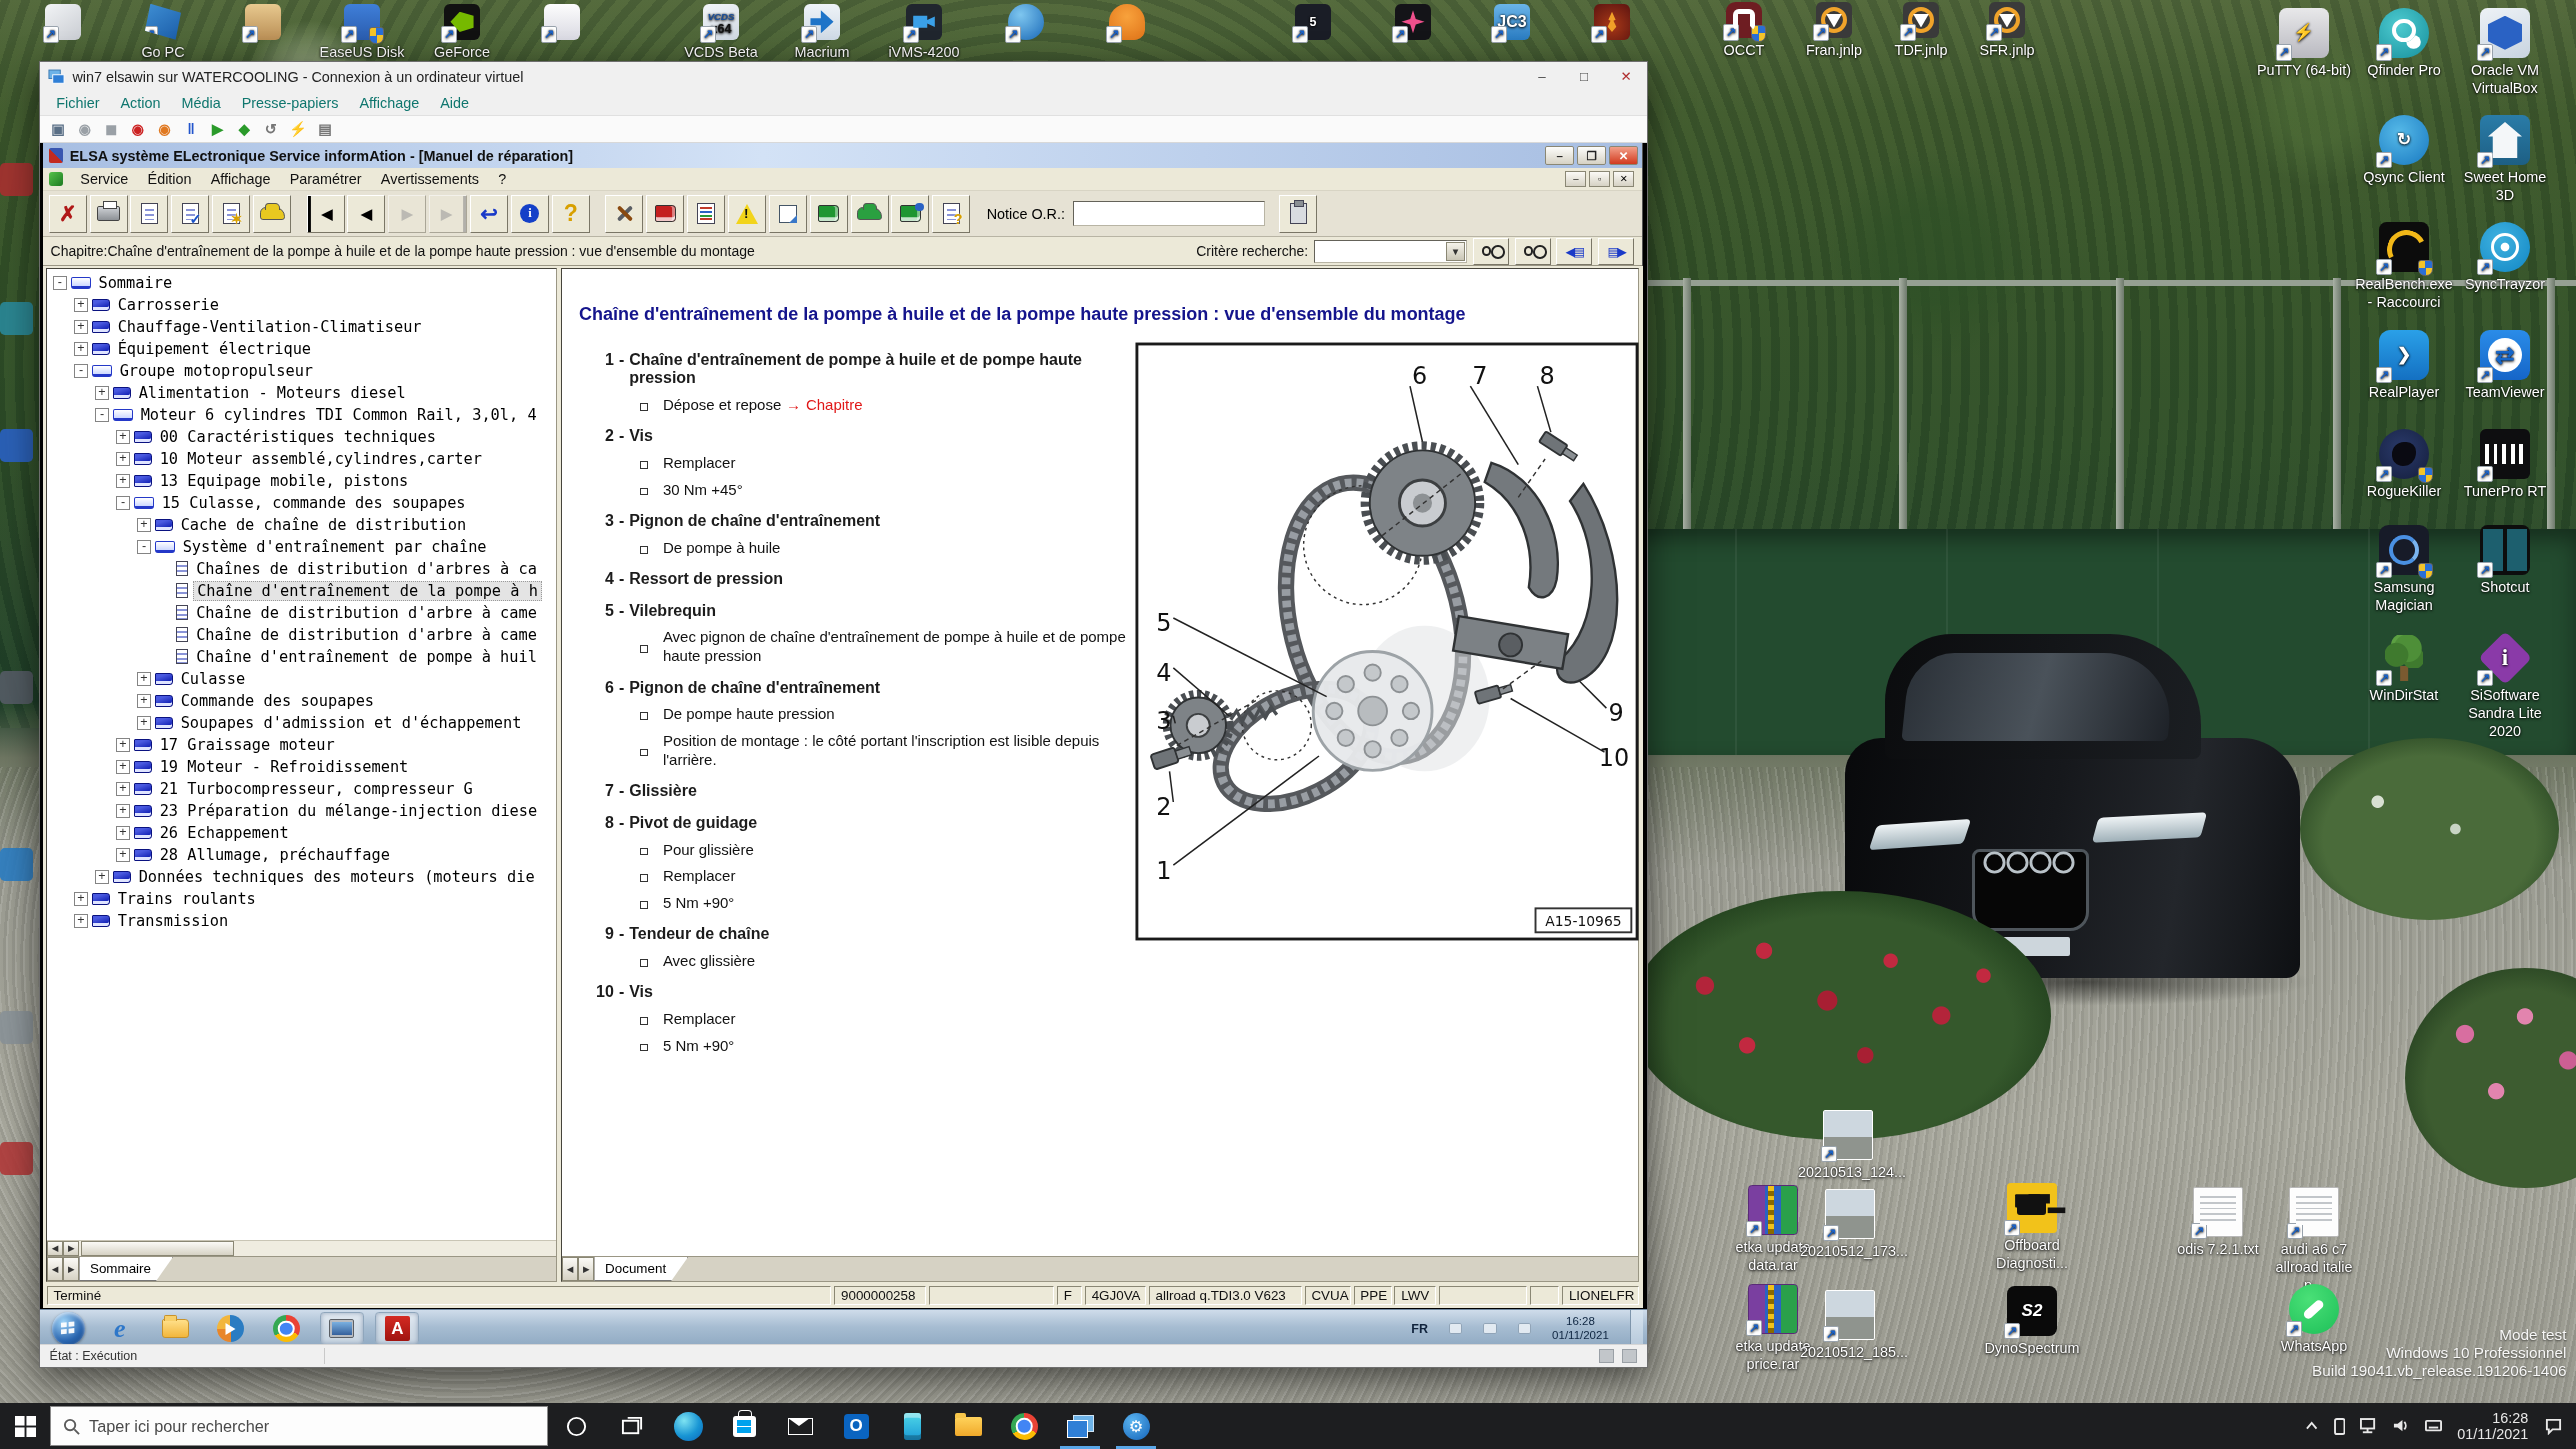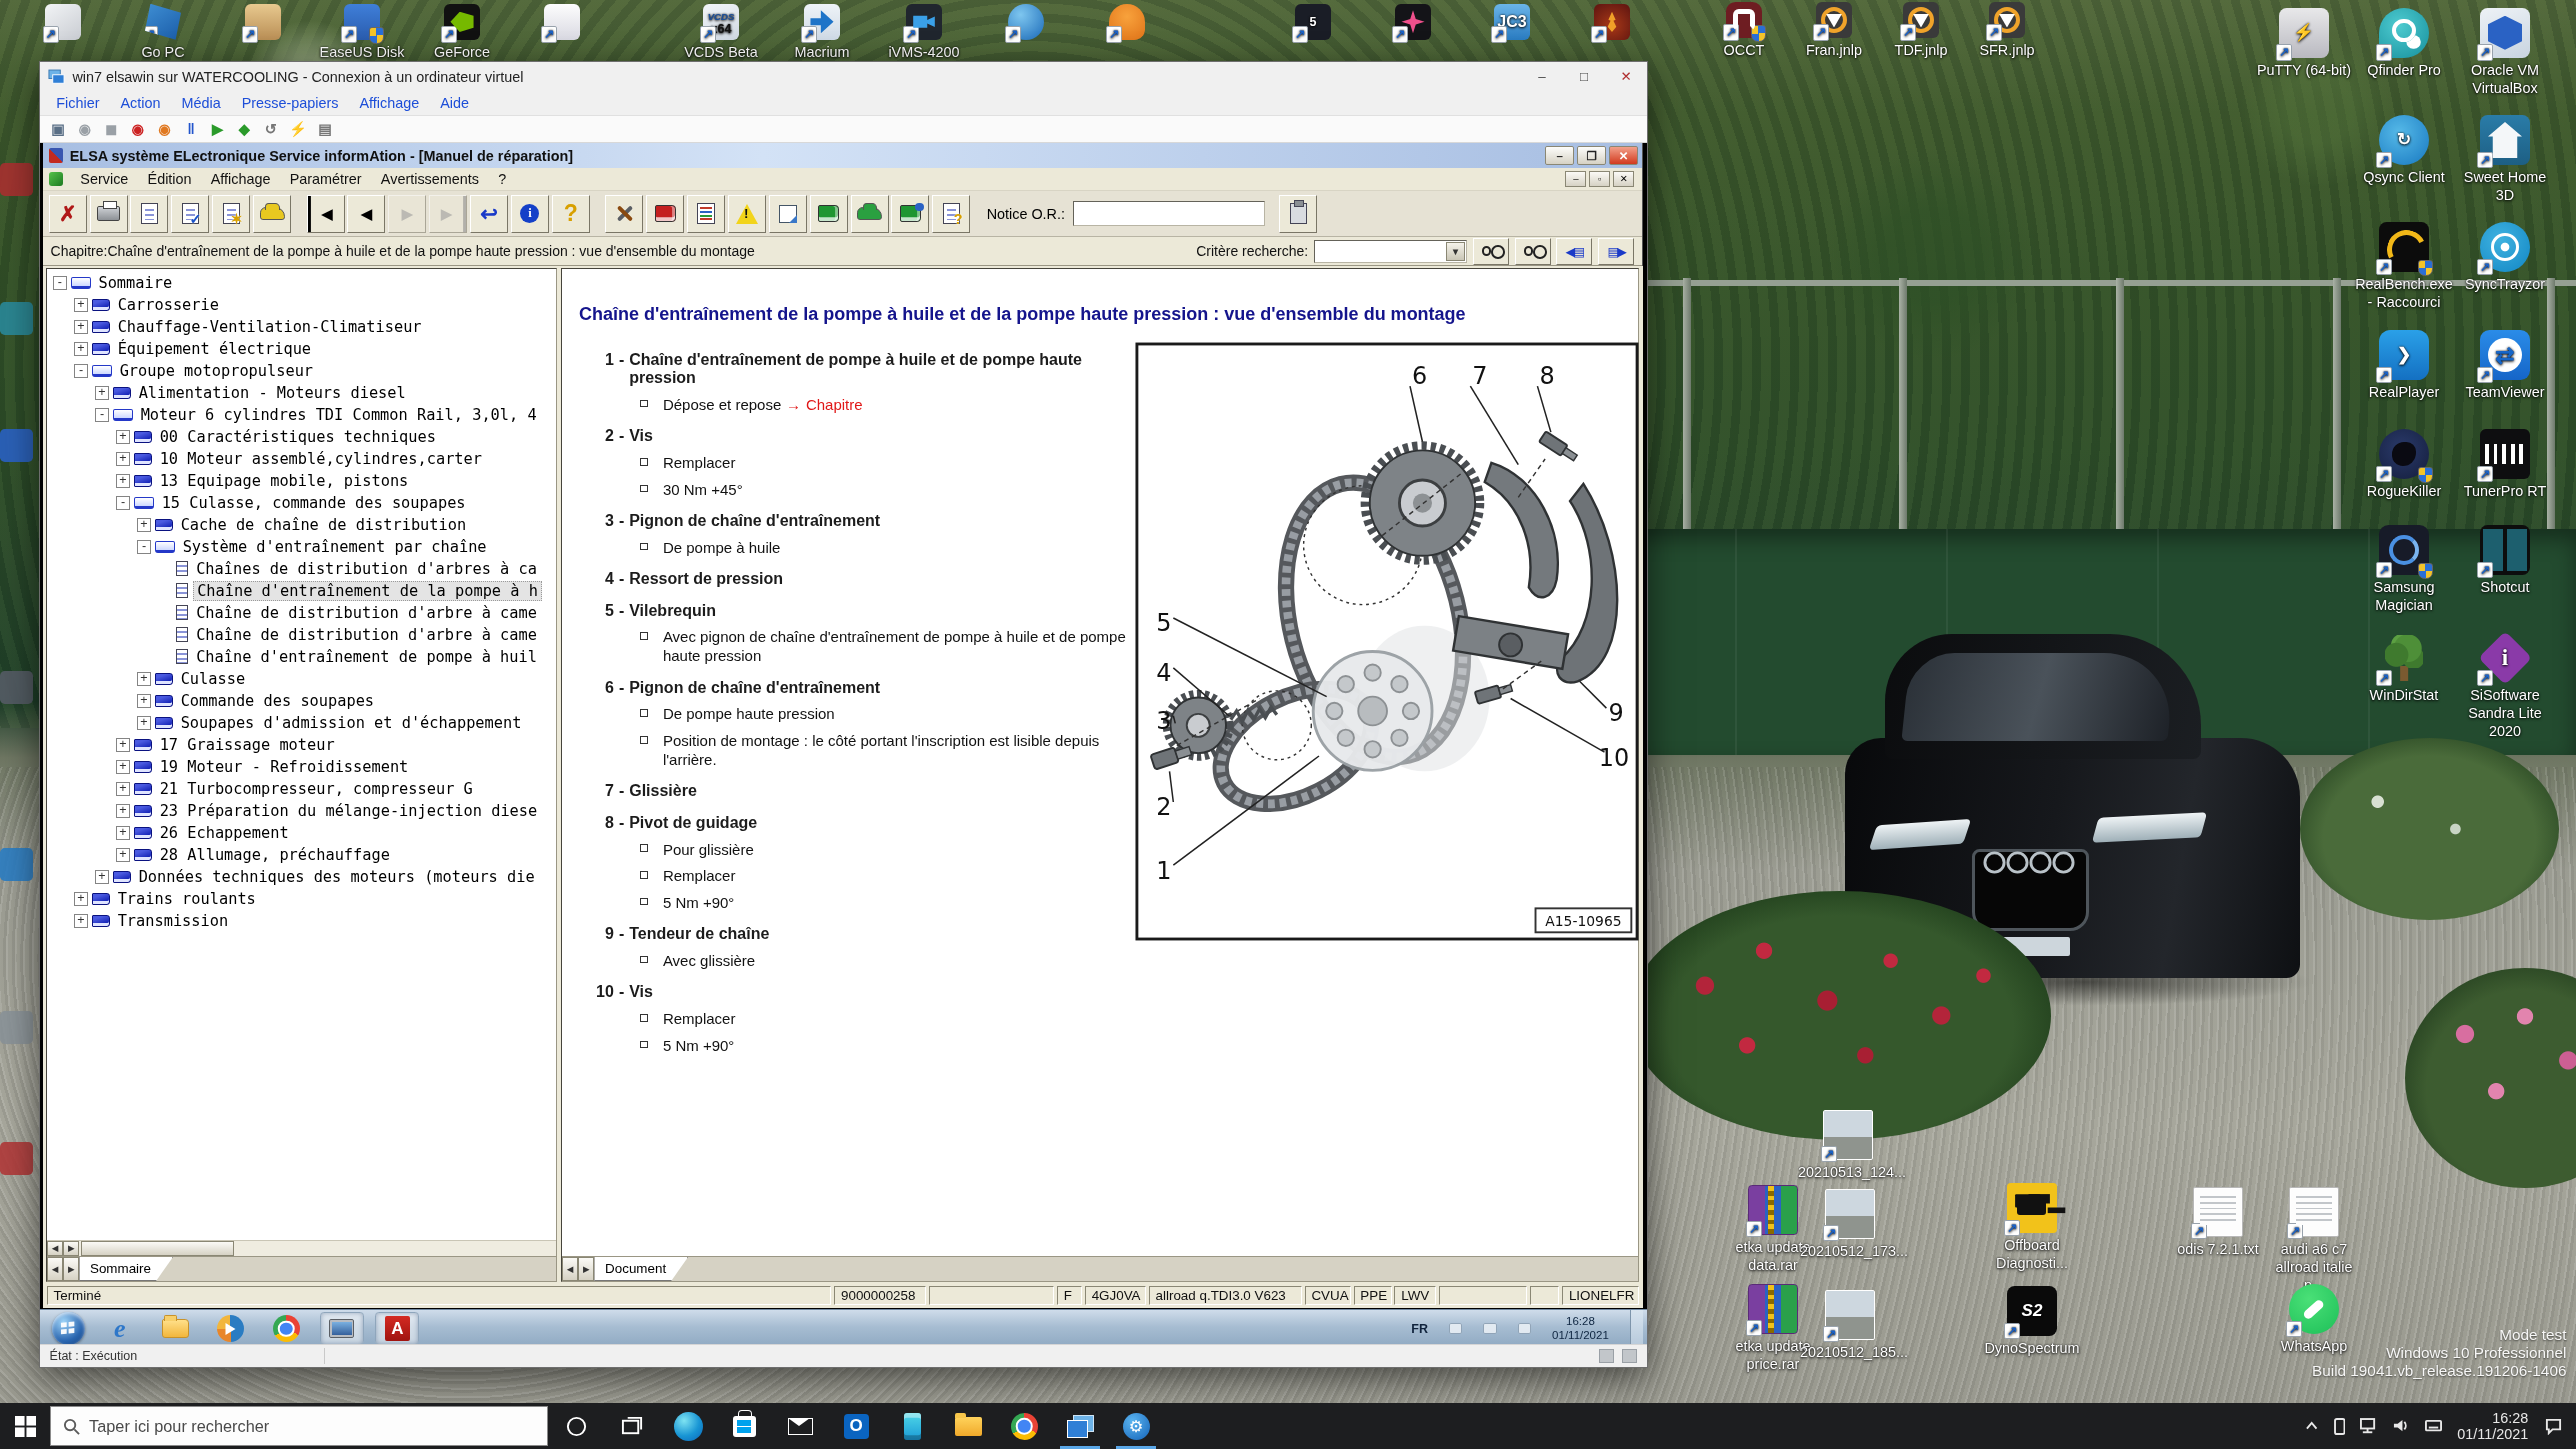--- a/index.html
+++ b/index.html
@@ -156,21 +156,21 @@
   .w10-chrome::after{content:"";position:absolute;left:50%;top:50%;width:12.5px;height:12.5px;transform:translate(-50%,-50%);border-radius:50%;background:#4285f4;border:2.9px solid #fff;}
   .w10-vmc{width:27px;height:23px;position:relative;}
   .w10-vmc::before{content:"";position:absolute;right:0;top:0;width:19px;height:15.3px;background:#6db3e8;border:1.9px solid #cfe4f4;}
   .w10-vmc::after{content:"";position:absolute;left:0;bottom:0;width:19px;height:15.3px;background:#2f7fd6;border:1.9px solid #fff;}
   .w10-hyperv{width:27px;height:27px;border-radius:50%;background:radial-gradient(circle at 35% 30%,#5ab4f0,#1463b8);color:#fff;display:flex;align-items:center;justify-content:center;font-size:16.3px;}
   
   #vmwin{position:absolute;left:39px;top:61px;width:1609px;height:1307px;background:#f0f0f0;border:1px solid #6e6e6e;box-shadow:0 9.6px 33px rgba(0,0,0,.55);z-index:10;}
   .vm-titlebar{height:29px;background:#f0f0f0;display:flex;align-items:center;padding-left:7.7px;gap:7.7px;font-size:14.4px;color:#222;}
   .vm-caption-btns{margin-left:auto;display:flex;height:29px;}
   .vm-caption-btns span{width:42px;display:flex;align-items:center;justify-content:center;font-size:13.4px;color:#444;}
-  .vm-menubar{height:25px;background:#f0f0f0;display:flex;align-items:center;padding-left:5.8px;font-size:14.4px;color:#1d4ed8;border-bottom:1px solid #e0e0e0;}
+  .vm-menubar{height:25px;background:#f0f0f0;display:flex;align-items:center;padding-left:5.8px;font-size:14.4px;color:#0f766e;border-bottom:1px solid #e0e0e0;}
   .vm-menubar span{padding:0 10.5px;}
   .vm-toolbar{height:27px;background:#fafafa;display:flex;align-items:center;gap:9.6px;padding-left:9.6px;border-bottom:1px solid #d8d8d8;font-size:14.4px;}
   .vm-toolbar .vt{min-width:17px;text-align:center;font-weight:bold;}
   .vm-screen{position:absolute;left:0;top:81px;width:1607px;height:1204px;background:#000;}
   .vm-statusbar{position:absolute;left:0;bottom:0;width:1607px;height:23px;background:#f0f0f0;border-top:1px solid #d5d5d5;display:flex;align-items:center;font-size:12.5px;color:#333;padding-left:9.6px;gap:13.4px;}
   .vm-statusbar .sep{width:1px;height:15.3px;background:#c9c9c9;margin-left:173px;}
   .vm-statusbar .ricons{margin-left:auto;display:flex;gap:7.7px;padding-right:9.6px;}
   .vm-statusbar .ricons i{width:15.3px;height:13.4px;background:#c2c6ca;border:1px solid #9aa0a6;display:block;}
   
   .w7-taskbar{position:absolute;left:0;bottom:0;width:1607px;height:38px;background:linear-gradient(180deg,#cfdcea,#a7bdd2 45%,#8fa9c2);border-top:1px solid #6e87a0;display:flex;align-items:center;padding-left:11.5px;gap:13.4px;}
@@ -263,21 +263,21 @@
   .tabrow .arr{width:16.3px;background:linear-gradient(#fbfaf6,#d6d2c4);border:1px solid #8a8774;font-size:8.6px;display:flex;align-items:center;justify-content:center;color:#333;}
   .tabrow .tab{background:#fff;border:1px solid #777;border-top:none;padding:0 21px 0 9.6px;font-size:13.4px;display:flex;align-items:center;clip-path:polygon(0 0,100% 0,82% 100%,0 100%);}
   .e-divider{position:absolute;left:514px;top:0;width:3.8px;height:100%;background:#ece9d8;}
   .doc-pane{position:absolute;left:518px;top:1.9px;right:3.8px;height:1014px;background:#fff;border:1.9px inset #9a9684;}
   .doc-title{position:absolute;left:17px;top:35px;font-size:18px;font-weight:bold;color:#14148c;}
   .doc-items{position:absolute;left:17px;top:69px;width:551px;}
   .ditem{margin-bottom:8.6px;}
   .ditem .head{display:flex;font-size:16px;font-weight:bold;color:#1c1c1c;margin:13.4px 0 3.8px;}
   .ditem .head .num{width:35px;text-align:right;flex:0 0 auto;}
   .ditem .head .dash{width:15.3px;text-align:center;flex:0 0 auto;}
-  .dbullet{display:flex;align-items:flex-start;margin:7.7px 0 7.7px 61px;font-size:15px;color:#111;line-height:19px;}
+  .dbullet{display:flex;align-items:center;margin:7.7px 0 7.7px 61px;font-size:15px;color:#111;line-height:19px;}
   .dbullet .sq{width:7.7px;height:7.7px;border:1.4px solid #333;margin:4.8px 15.3px 0 0;flex:0 0 auto;}
   .dbullet .red{color:#e01818;}
   .dbullet .arrow{color:#e01818;padding:0 4.8px;}
   .doc-fig{position:absolute;left:573px;top:73px;width:504px;height:599px;}
   
   .e-status{position:absolute;left:0;bottom:0;width:1600px;height:25px;background:#ece9d8;display:flex;align-items:center;gap:2.9px;padding:1.9px 3.8px;font-size:13.4px;color:#111;}
   .e-status .cell{height:19px;border:1px solid;border-color:#8a8774 #fff #fff #8a8774;display:flex;align-items:center;padding:0 5.8px;white-space:nowrap;overflow:hidden;}
   .e-status .grow{flex:1 1 auto;}
   svg text{font-family:"DejaVu Sans",sans-serif;}
 </style>

